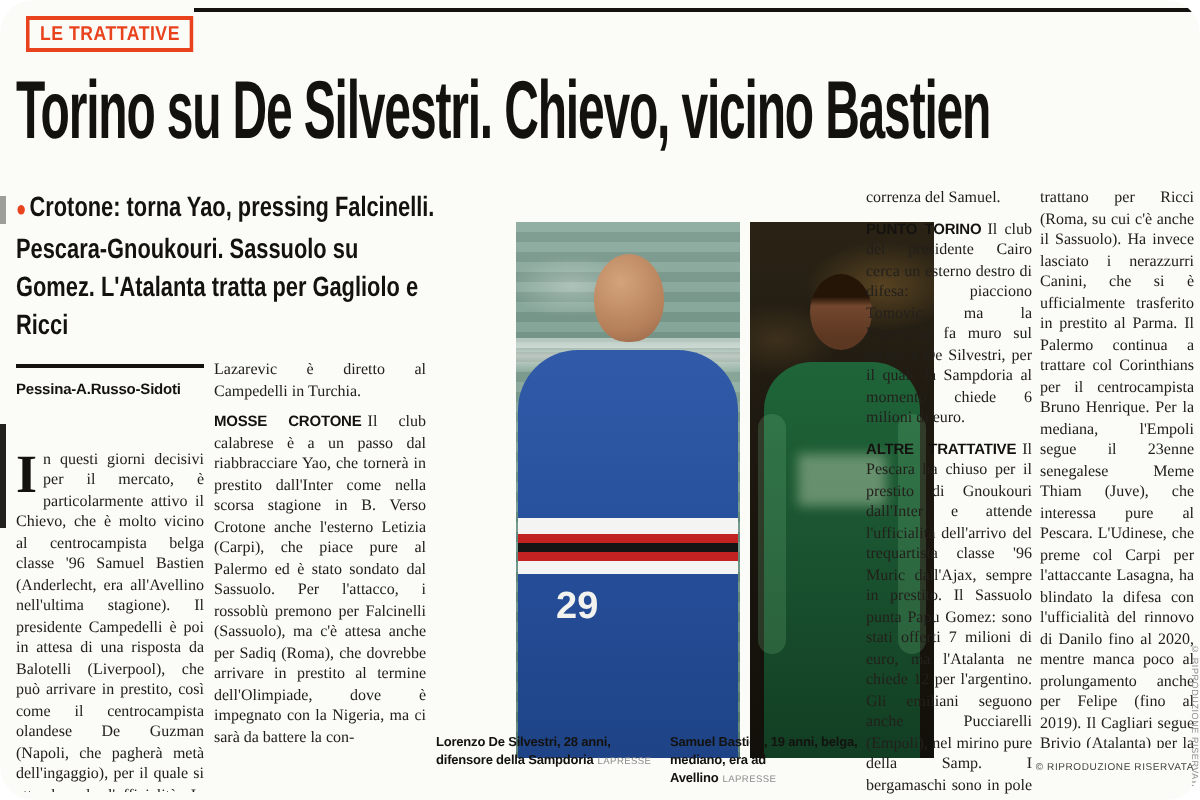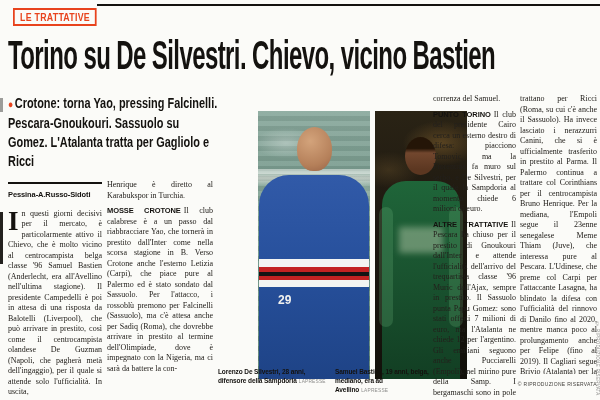--- a/index.html
+++ b/index.html
@@ -1,18 +1,18 @@
 <!DOCTYPE html>
 <html><head>
 <meta charset="utf-8">
 <style>
   html,body{margin:0;padding:0;}
   .page{
     position:relative; width:600px; height:400px; overflow:hidden;
-    background:#fbfbf8; font-family:"Liberation Sans", sans-serif; color:#151412;
+    background:#fbfbf8; font-family:"Liberation Sans", sans-serif; color:#151412;border-radius:17px;
   }
   
   .top-rule{position:absolute; left:97px; top:4px; width:503px; height:2px; background:#14120f;}
   .kicker{
     position:absolute; left:13px; top:8px; padding:2px 6px 1px;
     border:2px solid #e8431d; color:#e8431d;
     font-size:10px; font-weight:bold; letter-spacing:.3px;
     transform:scaleX(.88); transform-origin:0 0; white-space:nowrap;
   }
   .headline{
@@ -29,21 +29,21 @@
   .subhead .bullet{color:#e8431d; font-size:11px; margin-right:2px;}
   
   .col{position:absolute; font-family:"Liberation Serif", serif;
        font-size:8px; line-height:10.5px; text-align:justify; color:#23201c;}
   .col p{margin:0 0 5px 0;}
   .col .lead{font-family:Liberation Sans, sans-serif; font-weight:bold;
              font-size:7.5px; letter-spacing:-.1px; margin-right:3px; color:#14120f;}
   .col1{left:8px; top:182px; width:94px; height:214px; overflow:hidden;}
   .byline-rule{height:2px; background:#14120f; margin-bottom:6px;}
   .byline{font-family:"Liberation Sans", sans-serif; font-weight:bold;
-          font-size:7.5px; margin-bottom:8px; letter-spacing:-.1px; color:#14120f;}
+          font-size:7.5px; margin-bottom:24px; letter-spacing:-.1px; color:#14120f;}
   .dropcap{float:left; font-weight:bold; font-size:27px; line-height:22px;
            padding:1px 3px 0 0; color:#14120f;}
   .col2{left:107px; top:180px; width:106px; height:216px; overflow:hidden;}
   .col4{left:433px; top:94px; width:83px; height:303px; overflow:hidden;}
   .col5{left:520px; top:94px; width:77px; height:280px; overflow:hidden;}
   
   .photo{position:absolute; overflow:hidden;}
   .photo1{
     left:218px; top:95px; width:112px; height:268px;
     background:
@@ -55,21 +55,21 @@
   .p1-band{position:absolute; left:0; top:58px; width:112px; height:5px; background:rgba(235,240,236,.55);}
   .p1-head{position:absolute; left:39px; top:16px; width:35px; height:44px;
            border-radius:50% 50% 46% 46%;
            background:radial-gradient(circle at 38% 32%, #d3a37b, #b5805a 65%, #976245);}
   .p1-torso{position:absolute; left:1px; top:64px; width:110px; height:204px;
             border-radius:30px 30px 0 0;
             background:linear-gradient(180deg,#315aa8 0%, #27509c 45%, #1e4386 100%);}
   .p1-hoop{position:absolute; left:1px; top:148px; width:110px; height:28px;
            background:linear-gradient(180deg,#f4f4f2 0 28%, #c32222 28% 45%, #141414 45% 60%, #c32222 60% 76%, #f4f4f2 76% 100%);}
   .p1-num{position:absolute; left:20px; top:182px; color:#f2f2ef;
-          font-family:"Liberation Sans", sans-serif; font-weight:bold; font-size:12px;}
+          font-family:"Liberation Sans", sans-serif; font-weight:bold; font-size:19px;}
   .photo2{
     left:335px; top:95px; width:92px; height:268px;
     background:
       radial-gradient(55px 32px at 72% 12%, rgba(150,110,50,.45), rgba(0,0,0,0) 70%),
       radial-gradient(45px 26px at 15% 22%, rgba(110,85,45,.35), rgba(0,0,0,0) 70%),
       linear-gradient(180deg,#2a2315 0%, #1d1810 42%, #12100a 100%);
   }
   .p2-head{position:absolute; left:30px; top:26px; width:31px; height:38px; border-radius:50%;
            background:linear-gradient(180deg,#241507 0 30%, #72472e 42%, #5c3721 85%);}
   .p2-torso{position:absolute; left:7px; top:70px; width:78px; height:198px;
@@ -113,21 +113,21 @@
     <span class="bullet">●</span><span>Crotone: torna Yao, pressing Falcinelli. Pescara-Gnoukouri. Sassuolo su Gomez. L'Atalanta tratta per Gagliolo e Ricci</span>
   </div>
 
   <div class="col col1">
     <div class="byline-rule"></div>
     <div class="byline">Pessina-A.Russo-Sidoti</div>
     <p><span class="dropcap">I</span><span>n questi giorni decisivi per il mercato, è particolarmente attivo il Chievo, che è molto vicino al centrocampista belga classe '96 Samuel Bastien (Anderlecht, era all'Avellino nell'ultima stagione). Il presidente Campedelli è poi in attesa di una risposta da Balotelli (Liverpool), che può arrivare in prestito, così come il centrocampista olandese De Guzman (Napoli, che pagherà metà dell'ingaggio), per il quale si attende solo l'ufficialità. In uscita,</span></p>
   </div>
 
   <div class="col col2">
-    <p>Henrique è diretto al Karabukspor in Turchia.</p>
+    <p>Lazarevic è diretto al Campedelli in Turchia.</p>
     <p><span class="lead">MOSSE CROTONE</span><span>Il club calabrese è a un passo dal riabbracciare Yao, che tornerà in prestito dall'Inter come nella scorsa stagione in B. Verso Crotone anche l'esterno Letizia (Carpi), che piace pure al Palermo ed è stato sondato dal Sassuolo. Per l'attacco, i rossoblù premono per Falcinelli (Sassuolo), ma c'è attesa anche per Sadiq (Roma), che dovrebbe arrivare in prestito al termine dell'Olimpiade, dove è impegnato con la Nigeria, ma ci sarà da battere la con-</span></p>
   </div>
 
   <figure class="photo photo1">
     <div class="p1-band"></div>
     <div class="p1-head"></div>
     <div class="p1-torso"></div>
     <div class="p1-hoop"></div>
     <div class="p1-num">29</div>
   </figure>

